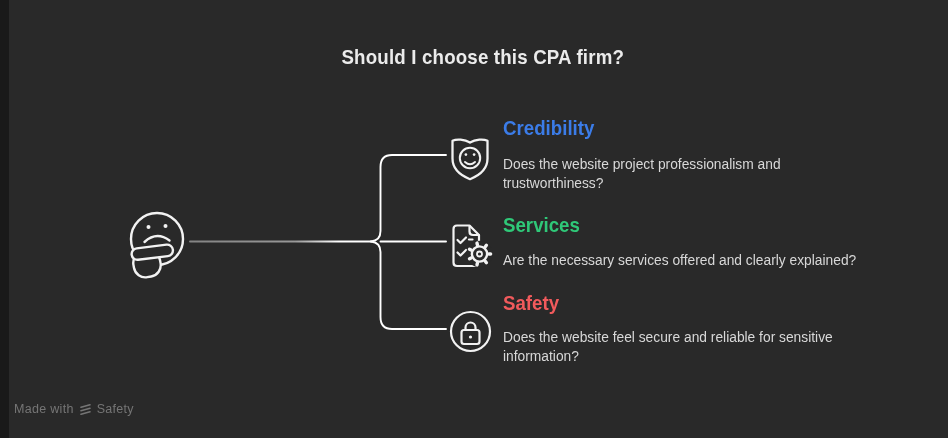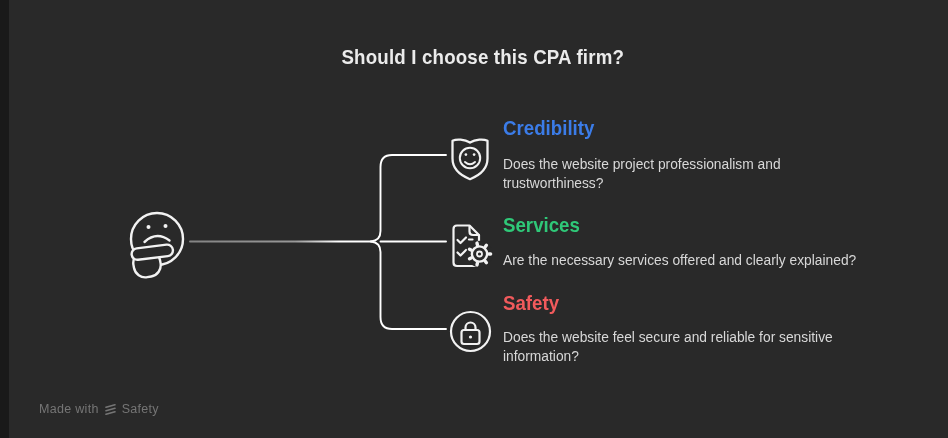--- a/index.html
+++ b/index.html
@@ -58,21 +58,21 @@
     transform-origin: 0 0;
   }
   #label-credibility { top: 117px; }
   #desc-credibility  { top: 154px; width: 376px; }
   #label-services    { top: 214px; }
   #desc-services     { top: 250px; width: 470px; white-space: nowrap; }
   #label-safety      { top: 292px; }
   #desc-safety       { top: 327px; width: 414px; }
   .watermark {
     position: absolute;
-    left: 30px;
+    left: 5px;
     top: 402px;
     display: flex;
     align-items: center;
     gap: 5px;
     font-size: 12.5px;
     letter-spacing: 0.3px;
     color: #757575;
   }
   .watermark svg { display: block; }
 </style>

